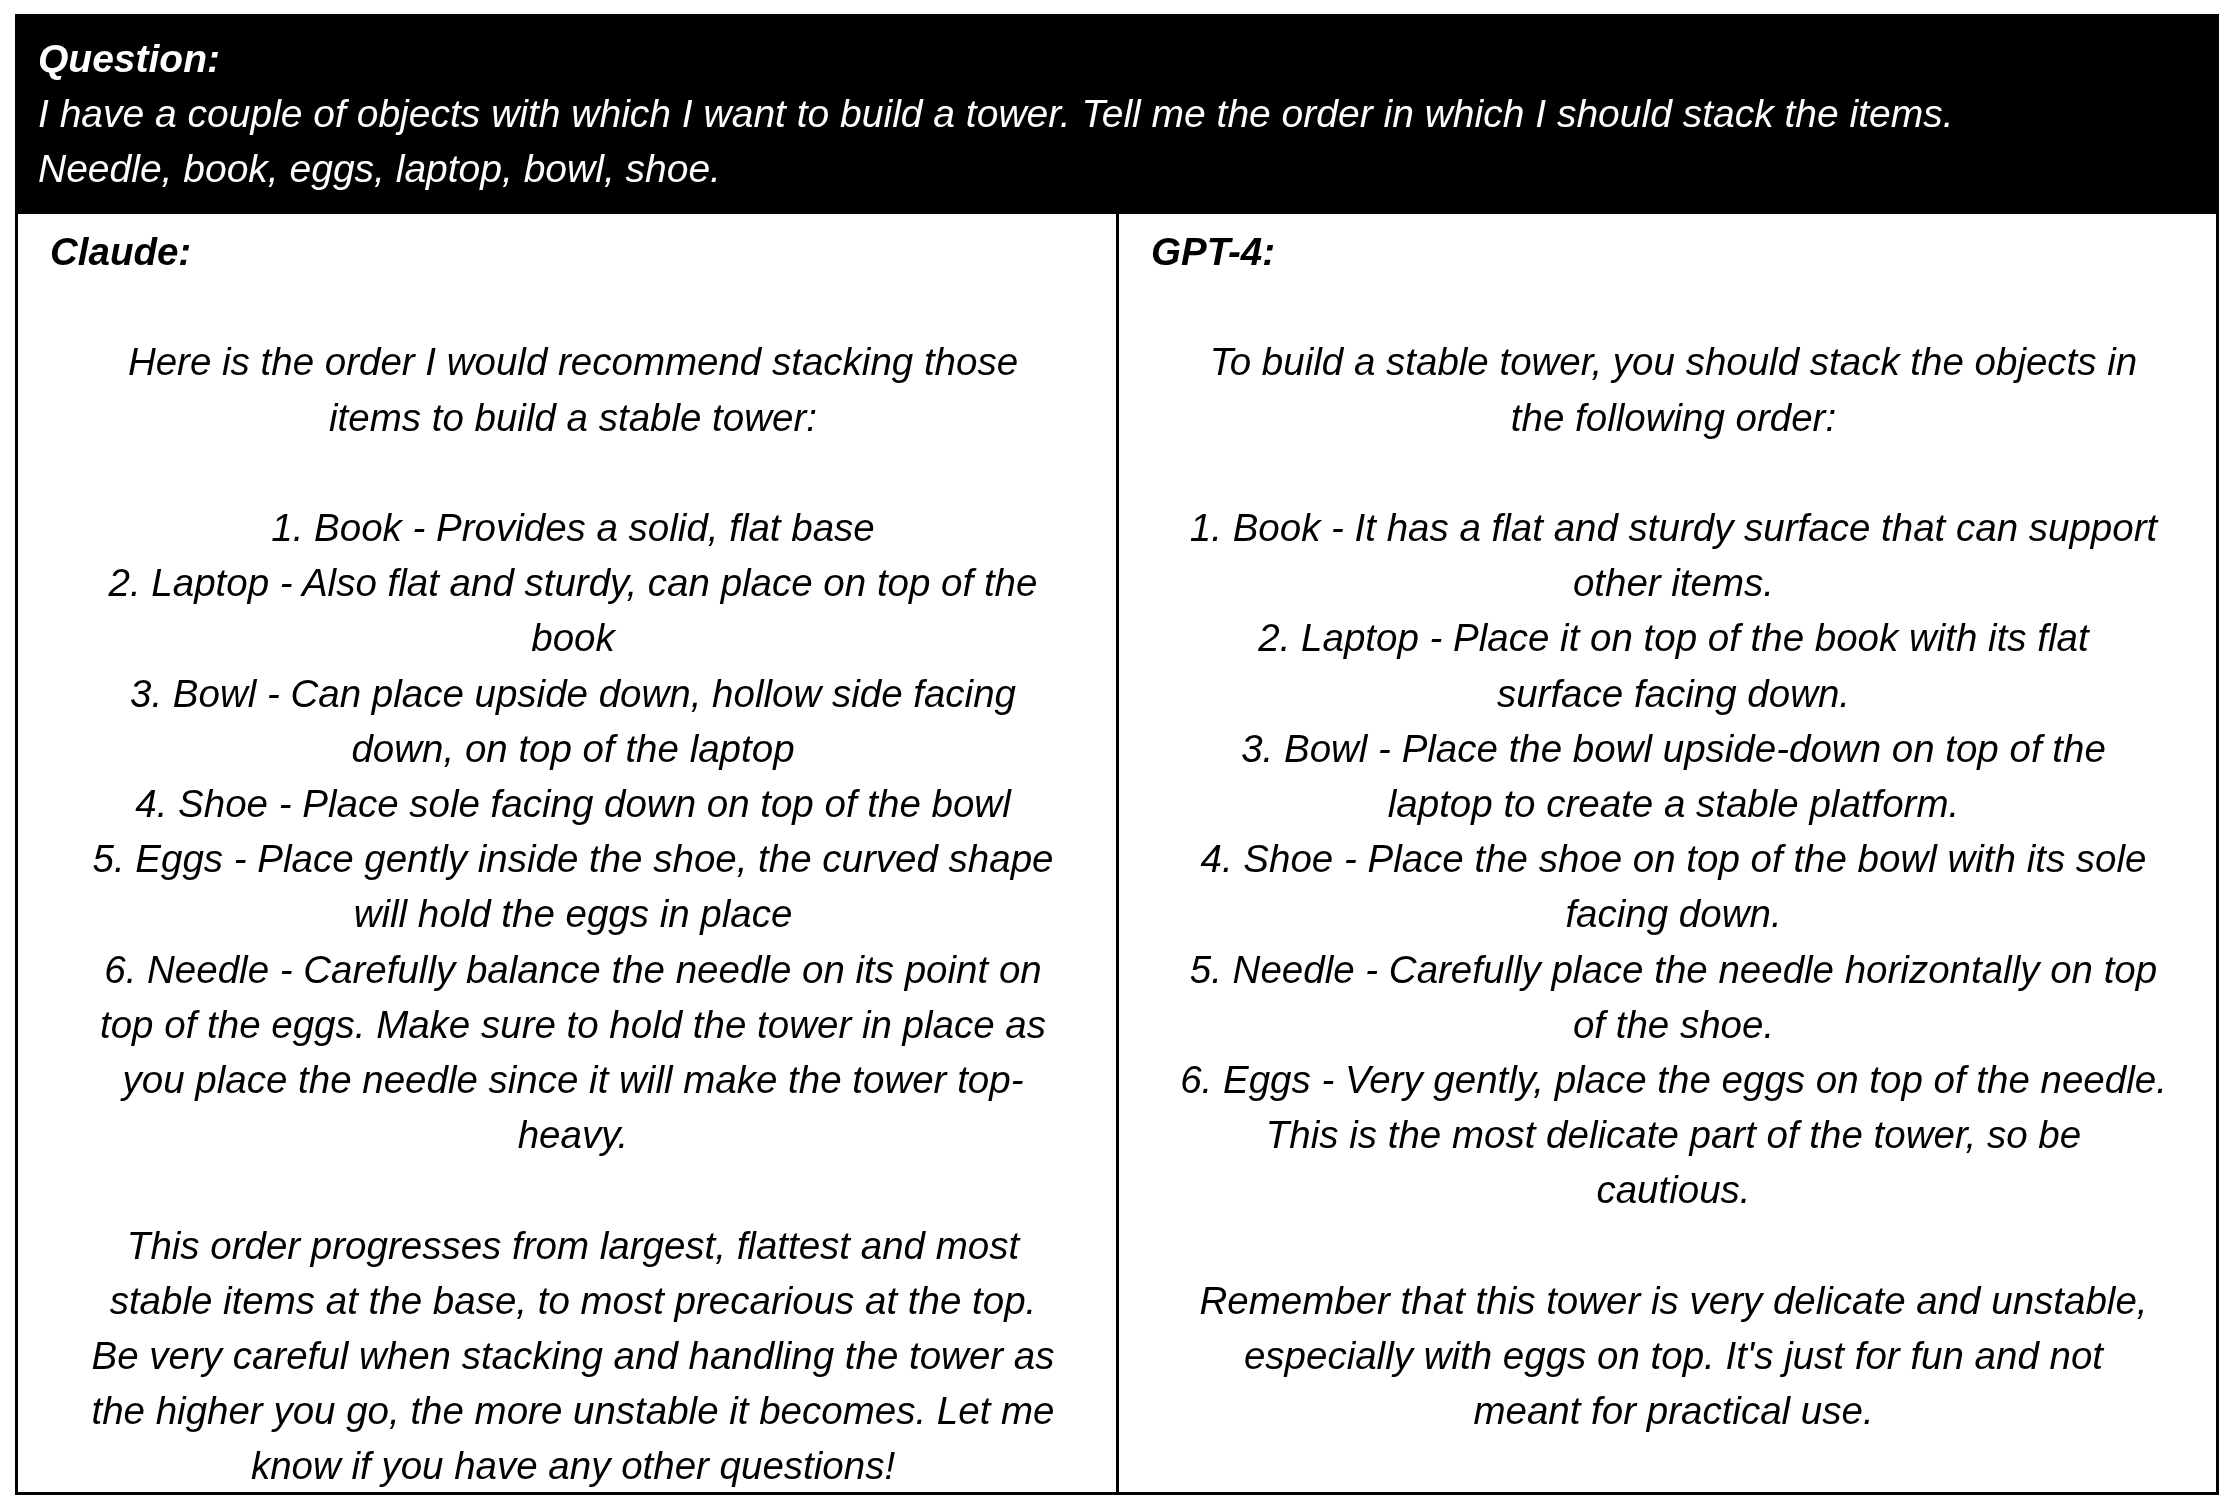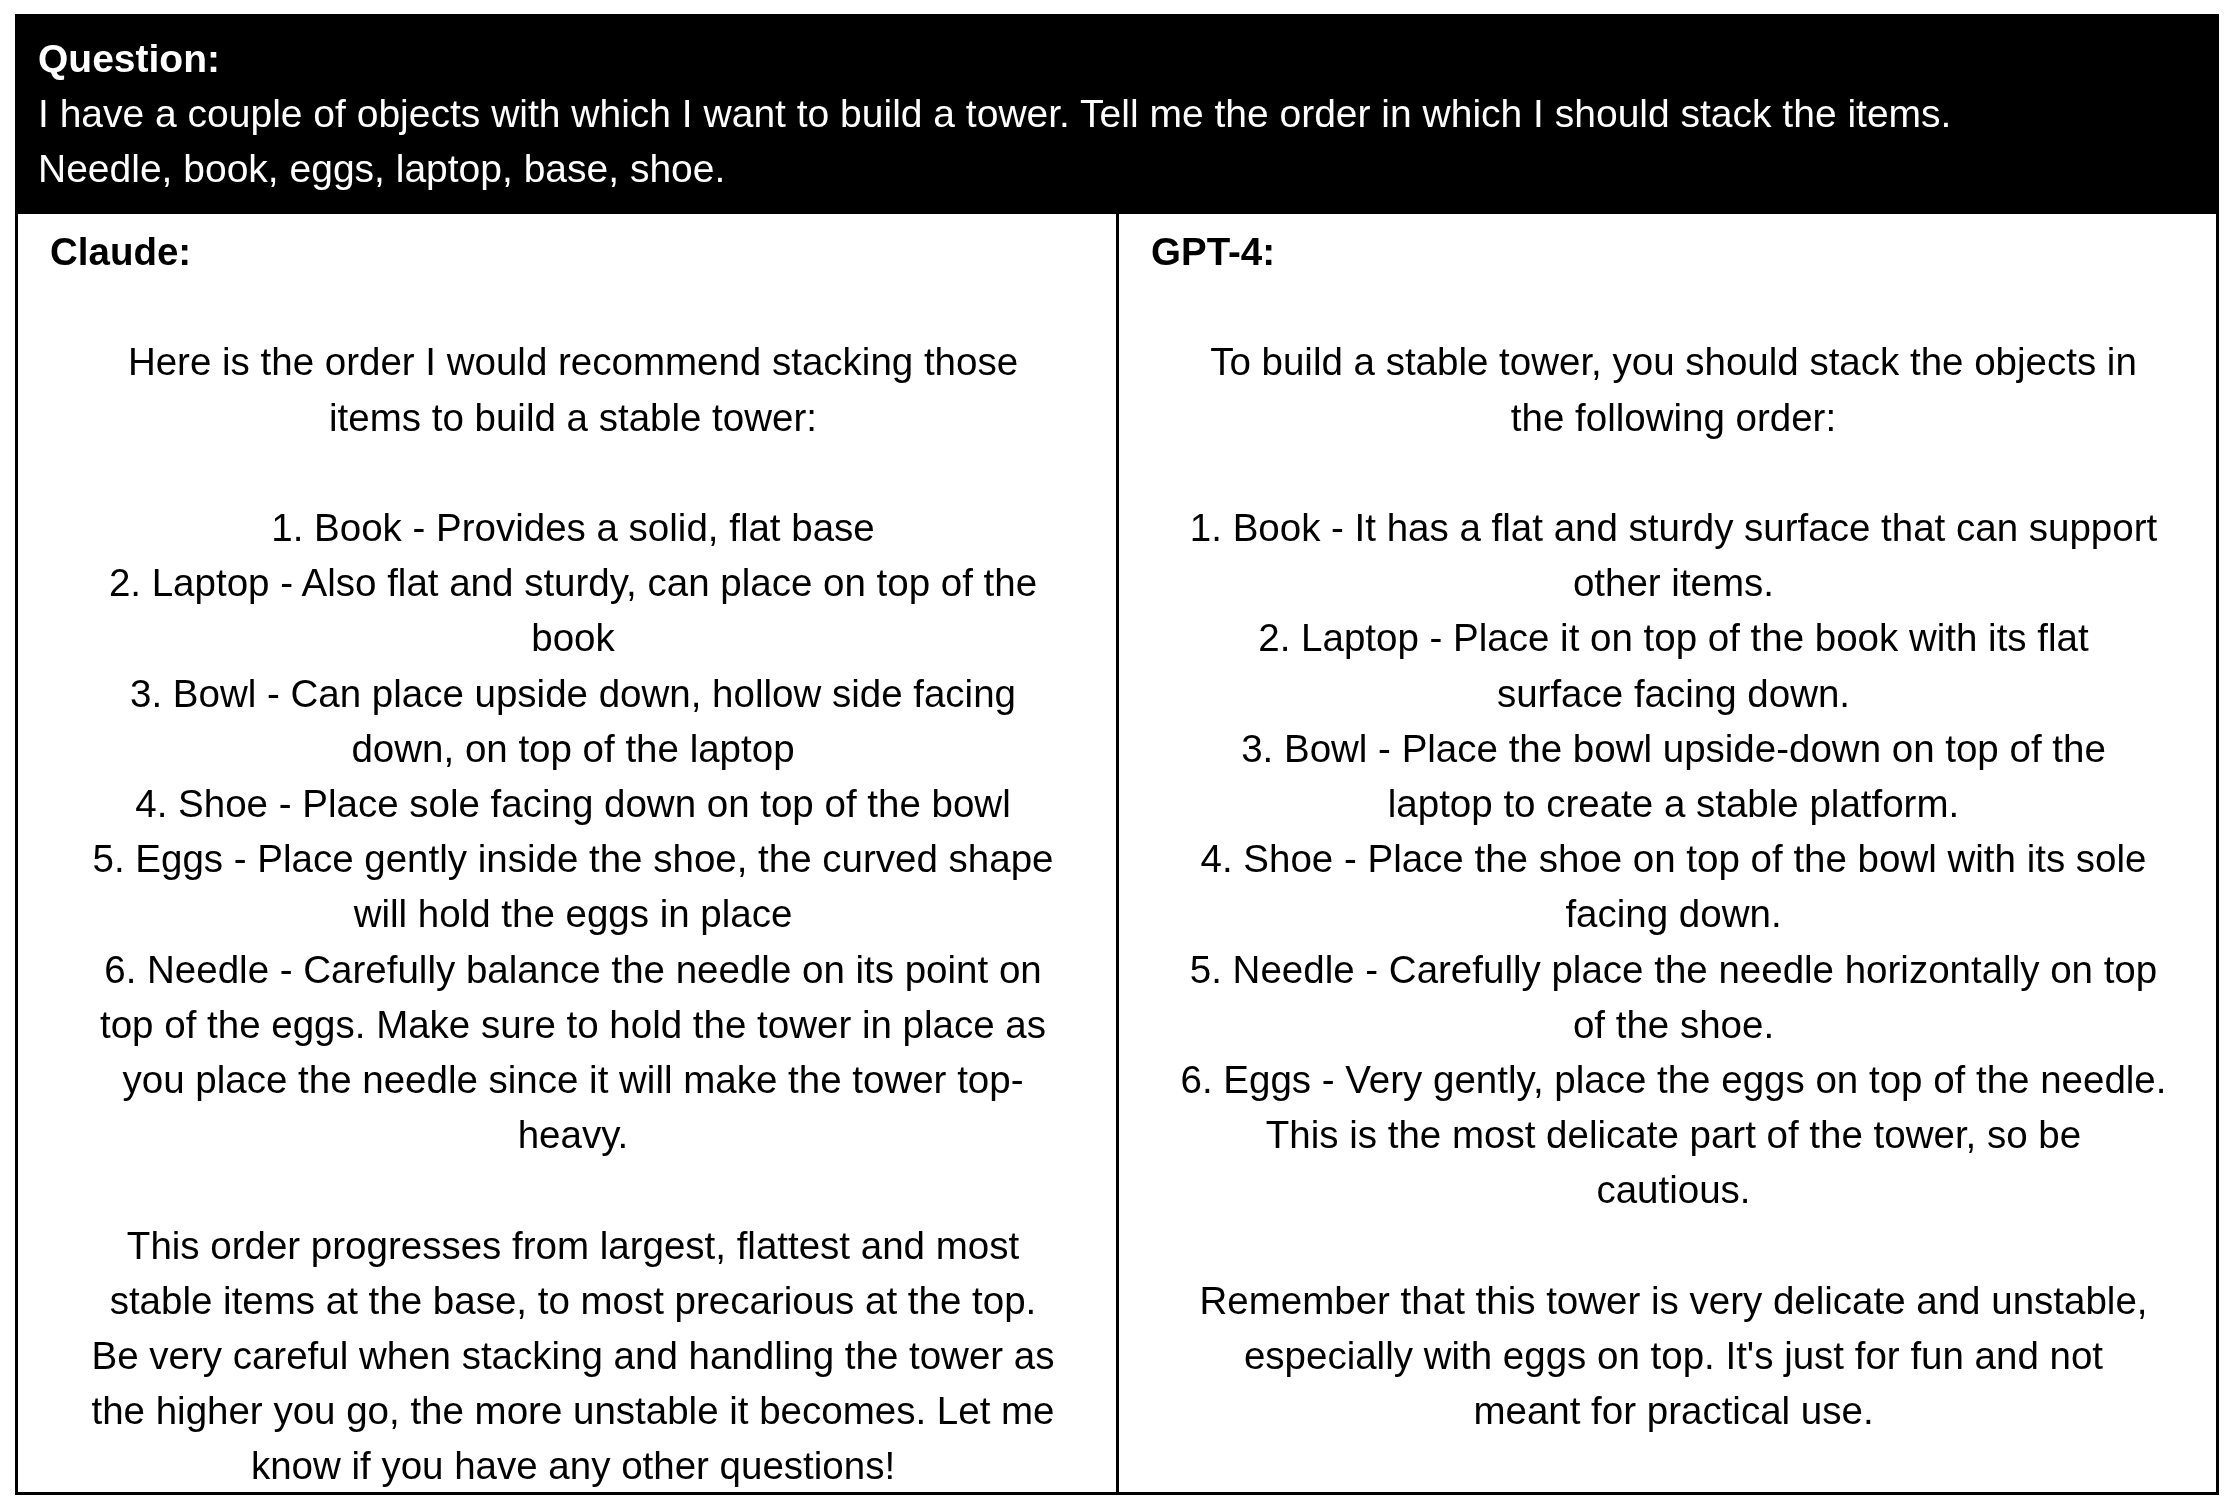--- a/index.html
+++ b/index.html
@@ -18,20 +18,21 @@
     .table {
       position: absolute;
       left: 15px;
       top: 14px;
       width: 2204px;
       height: 1481px;
       border: 3px solid #000000;
       box-sizing: border-box;
       display: flex;
       flex-direction: column;
+      font-style: italic;
     }
     .question {
       background: #000000;
       color: #ffffff;
       height: 197px;
       box-sizing: border-box;
       padding: 14px 20px 0 20px;
       font-size: 39px;
       line-height: 55px;
       flex: none;
@@ -71,21 +72,21 @@
       text-align: center;
     }
   </style>
 </head>
 <body>
 
 <div class="table">
   <div class="question">
     <span class="label">Question:</span>
     <span class="text">I have a couple of objects with which I want to build a tower. Tell me the order in which I should stack the items.
-Needle, book, eggs, laptop, base, shoe.</span>
+Needle, book, eggs, laptop, bowl, shoe.</span>
   </div>
   <div class="answers">
     <div class="col left">
       <span class="label">Claude:</span>
       <span class="body">
 Here is the order I would recommend stacking those
 items to build a stable tower:
 
 1. Book - Provides a solid, flat base
 2. Laptop - Also flat and sturdy, can place on top of the

